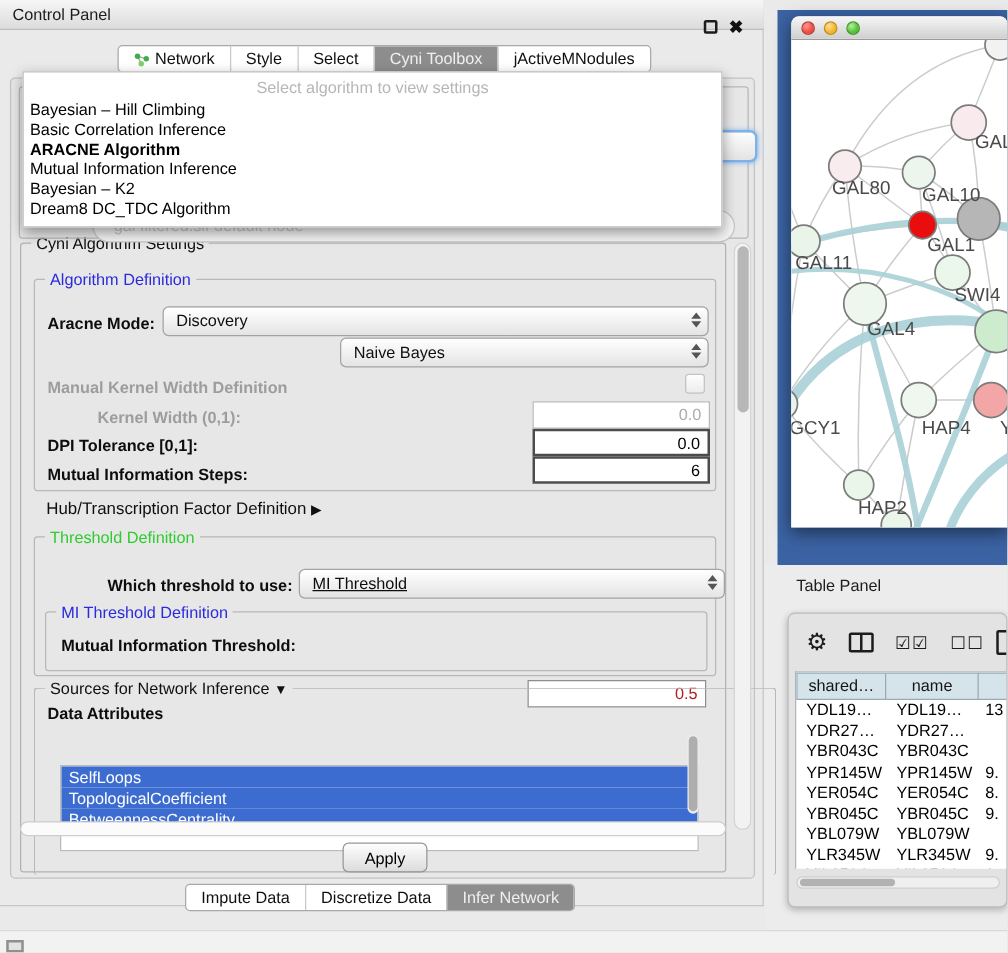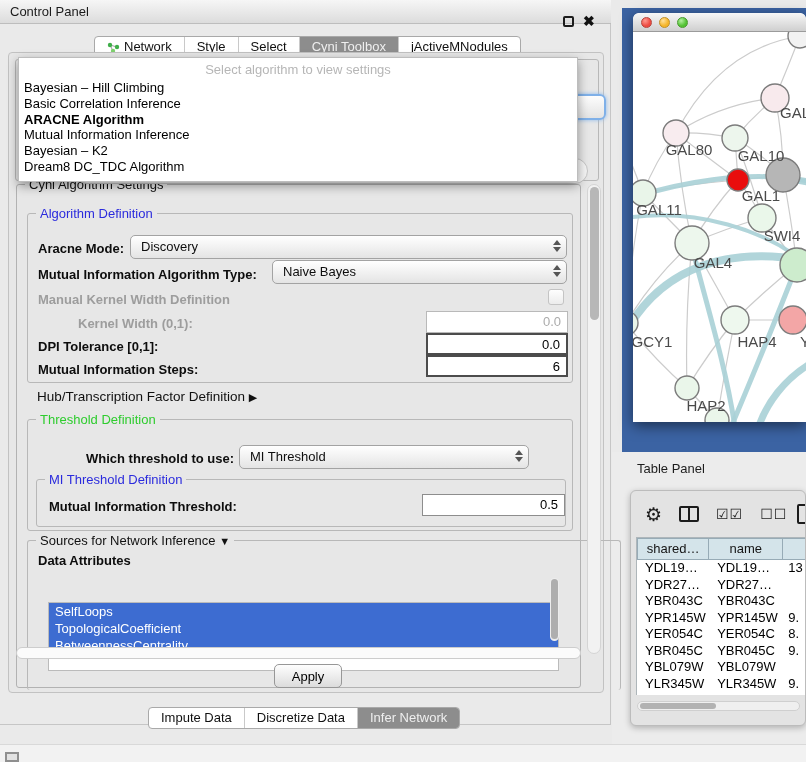--- a/index.html
+++ b/index.html
@@ -20,21 +20,21 @@
   #top-tabs { left:94px; top:36px; }
   #bottom-tabs { left:148px; top:707px; }
 
   
   .dropdown { position:absolute; left:18px; top:57px; width:560px; background:#fff; border:1px solid #bdbdbd; box-shadow:0 4px 10px rgba(0,0,0,.38); z-index:50; padding-bottom:6px; }
   .dropdown .placeholder { text-align:center; color:#b6b6b6; line-height:20px; padding-top:2px; }
   .dropdown .dd-item { line-height:15.8px; padding-left:5px; color:#000; cursor:pointer; }
   .dropdown .dd-item.selected { font-weight:bold; }
 
   
-  .cp-content { position:absolute; left:8px; top:52px; width:596px; height:641px; background:#e7e7e7; border:1px solid #c2c2c2; border-radius:4px; z-index:1; }
+  .cp-content { position:absolute; left:8px; top:62px; width:596px; height:641px; background:#e7e7e7; border:1px solid #c2c2c2; border-radius:4px; z-index:1; }
   .groupbox { position:absolute; border:1px solid #b8b8b8; border-radius:3px; }
   .groupbox > .gtitle { position:absolute; top:-8px; left:8px; background:#e7e7e7; padding:0 4px; white-space:nowrap; }
   .gtitle.blue  { color:#2b2bdd; }
   .gtitle.green { color:#2ecc2e; }
 
   .hidden-group { left:6px; top:6px; width:584px; height:122px; z-index:2; }
   .blue-combo-sliver { position:absolute; left:534px; top:34px; width:56px; height:26px; border-radius:6px; background:linear-gradient(#fdfdfd,#e3e3e3); border:2px solid #7fb0e8; box-shadow:0 0 4px #8ab8ec; z-index:5; }
   .bg-combo { position:absolute; left:58px; top:98px; width:514px; height:26px; border-radius:13px; border:1px solid #c5c5c5; background:#f4f4f4; color:#c9c9c9; line-height:24px; padding-left:16px; z-index:3; }
 
   .settings-box { left:7px; top:131px; width:565px; height:504px; border-color:#b2b2b2; }
@@ -51,21 +51,21 @@
 
   .combo { position:absolute; height:24px; border:1px solid #a3a3a3; border-radius:5px; background:linear-gradient(#ffffff,#e4e4e4); line-height:22px; padding-left:10px; color:#0e0e0e; cursor:pointer; }
   .combo .stepper { position:absolute; right:5px; top:4px; display:flex; flex-direction:column; gap:2px; }
   .combo .stepper i { display:block; width:0; height:0; border-left:4px solid transparent; border-right:4px solid transparent; }
   .combo .stepper i.up { border-bottom:5px solid #555; }
   .combo .stepper i.dn { border-top:5px solid #555; }
 
   .tfield { position:absolute; height:22px; background:#fff; text-align:right; padding:2px 6px 0 0; }
   .tfield.strong { border:2px solid #4c4c4c; color:#000; }
   .tfield.dim { border:1px solid #b9b9b9; color:#ababab; }
-  .tfield.lite { border:1px solid #8d8d8d; color:#000000; }
+  .tfield.lite { border:1px solid #8d8d8d; color:#b91c1c;margin-top:40px; }
 
   .checkbox { position:absolute; width:16px; height:16px; border:1px solid #c4c4c4; border-radius:3px; background:linear-gradient(#fefefe,#ececec); }
 
   .thr-group { left:10px; top:234px; width:546px; height:112px; }
   .mithr-group { left:8px; top:59px; width:530px; height:48px; }
   .src-group { left:10px; top:355px; width:594px; height:150px; border-bottom:none; }
 
   .attr-list { position:absolute; left:20px; top:35px; width:511px; height:69px; background:#fff; border:1px solid #bbb; overflow:hidden;margin-top:26px; }
   .attr-item { line-height:17.2px; padding-left:6px; color:#fff; cursor:pointer; }
   .attr-scroll { position:absolute; right:1px; top:2px; width:9px; height:63px; background:#ededed; border-radius:5px; }
@@ -158,21 +158,20 @@
 
       <div class="row-label" style="left:10px; top:27px;">Aracne Mode:</div>
       <div class="combo" style="left:102px; top:21px; width:437px;">
         <span>Discovery</span>
         <span class="stepper">
             <i class="up"></i>
             <i class="dn"></i>
           </span>
       </div>
 
-      <div class="row-label" style="left:10px; top:53px;">Mutual Information Algorithm Type:</div>
       <div class="combo" style="left:244px; top:46px; width:295px;">
         <span>Naive Bayes</span>
         <span class="stepper">
             <i class="up"></i>
             <i class="dn"></i>
           </span>
       </div>
 
       <div class="row-label dim" style="left:10px; top:78px;">Manual Kernel Width Definition</div>
       <div class="checkbox" style="left:520px; top:75px;"></div>
@@ -189,21 +188,21 @@
 
     <div class="plain-label" style="left:20px; top:204px; font-size:13.5px;">
       <span>Hub/Transcription Factor Definition</span>
       <span class="tri">▶</span>
     </div>
 
     <div class="groupbox thr-group">
       <div class="gtitle green">Threshold Definition</div>
 
       <div class="row-label" style="left:58px; top:31px;">Which threshold to use:</div>
-      <div class="combo" style="left:211px; top:25px; width:290px;">
+      <div class="combo" style="left:211px; top:25px; width:341px;text-decoration:underline;">
         <span>MI Threshold</span>
         <span class="stepper">
             <i class="up"></i>
             <i class="dn"></i>
           </span>
       </div>
 
       <div class="groupbox mithr-group">
         <div class="gtitle blue">MI Threshold Definition</div>
         <div class="row-label" style="left:12px; top:19px;">Mutual Information Threshold:</div>

